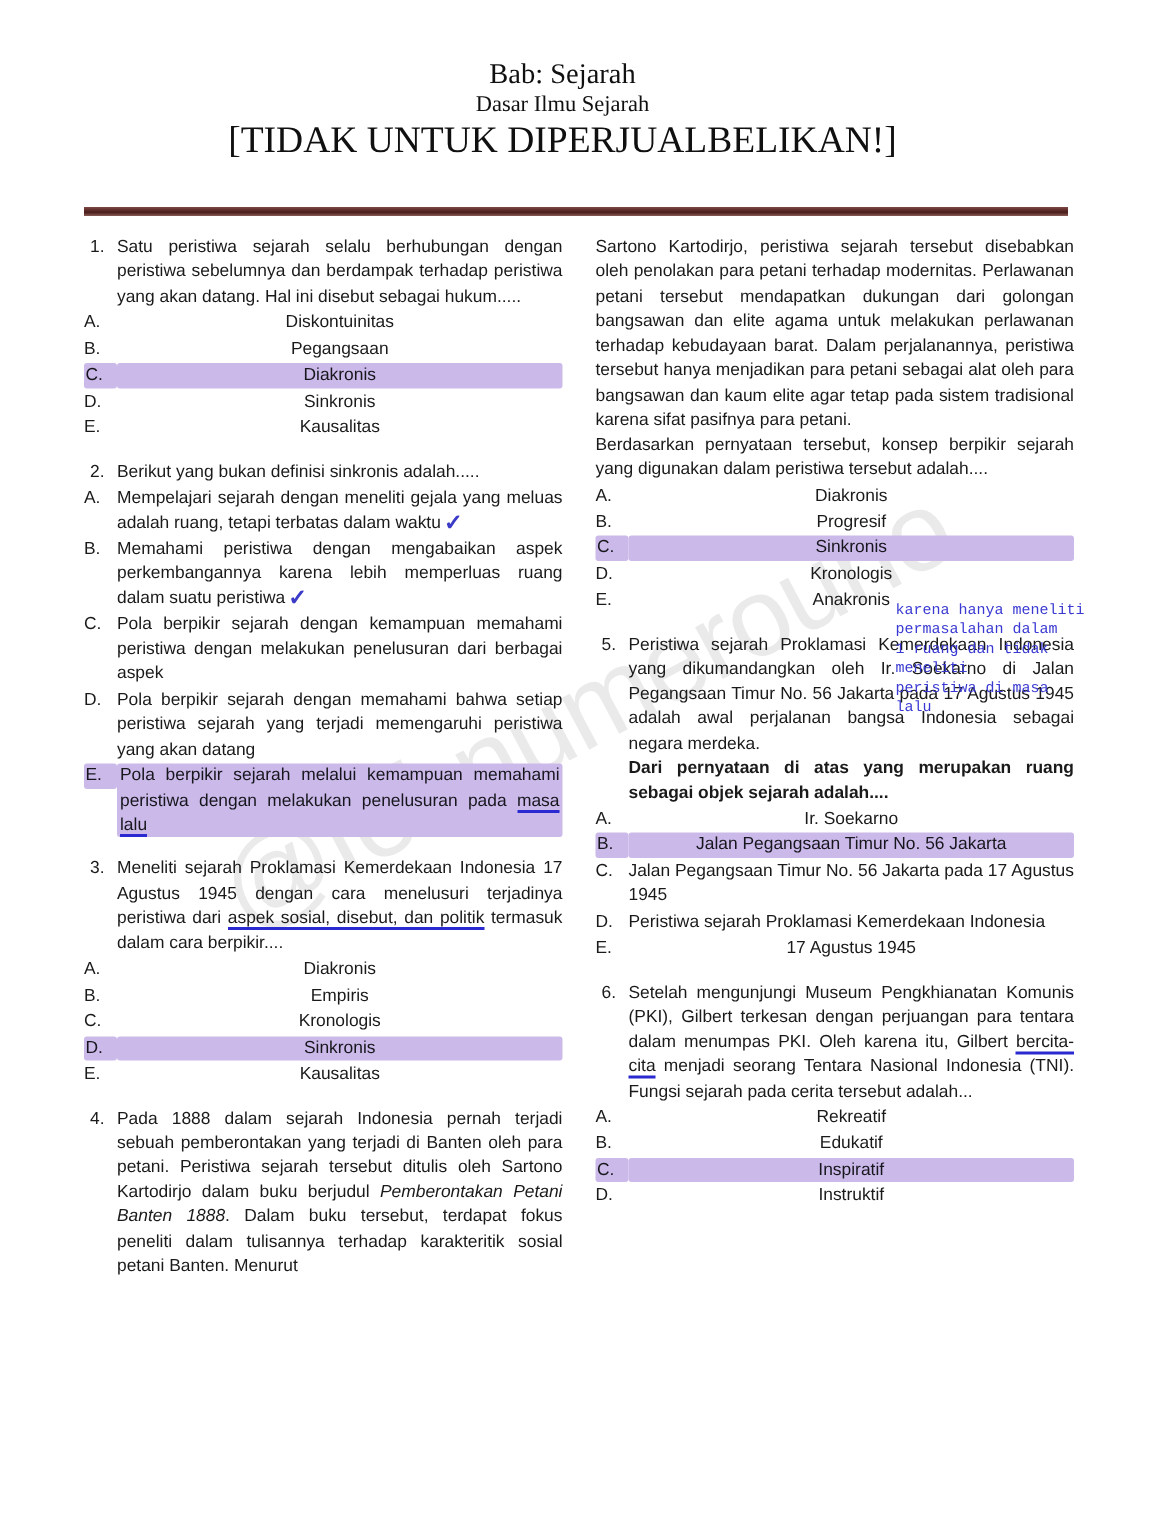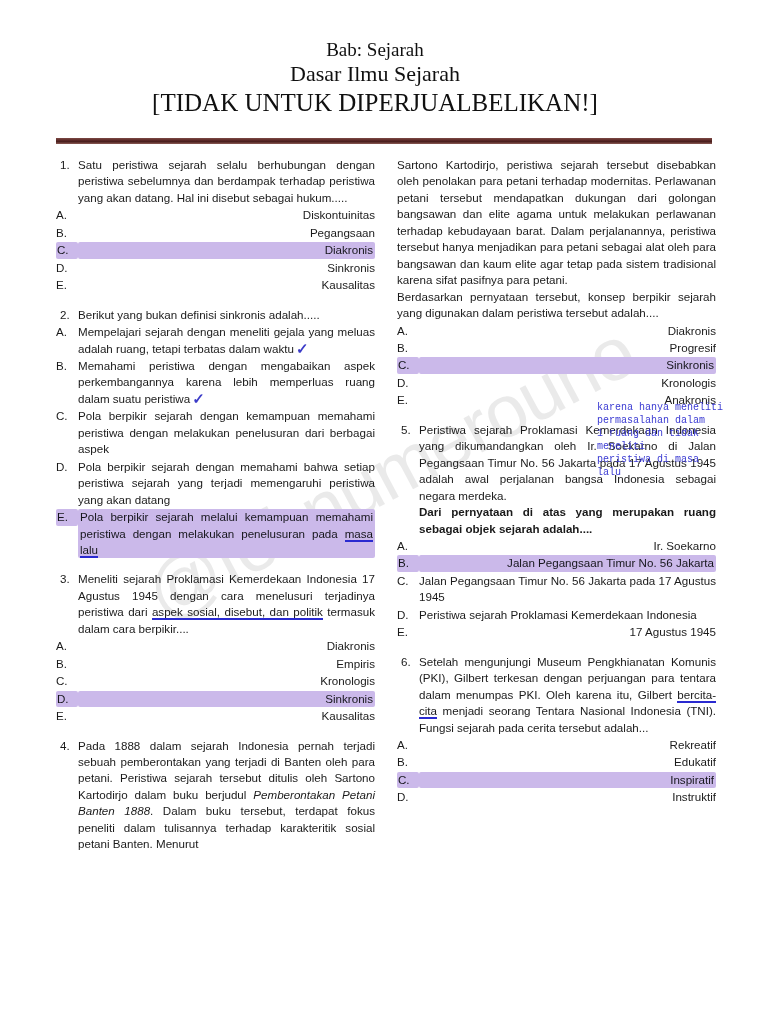--- a/index.html
+++ b/index.html
@@ -54,21 +54,21 @@
     text-align: center;
     font-family: "Liberation Serif", serif;
     z-index: 10;
   }
   .header .line {
     display: block;
     color: #101010;
     line-height: 1.22;
   }
   .header .l1 { font-size: 19px; }
-  .header .l2 { font-size: 22px; }
+  .header .l2 { font-size: 15px; }
   .header .l3 { font-size: 19px; }
   .header .l4 { font-size: 25px; }
 
   .rule {
     position: absolute;
     left: 56px;
     top: 138px;
     width: 656px;
     height: 6px;
     background: linear-gradient(to bottom,
@@ -121,21 +121,21 @@
   }
   .optlet {
     width: 22px;
     flex: 0 0 22px;
     box-sizing: border-box;
   }
   .opttext {
     flex: 1 1 auto;
     text-align: justify;
   }
-  .opttext.plain { text-align: right; }
+  .opttext.plain { text-align: center; }
 
   
   .opt.sel .optlet,
   .opt.sel .opttext {
     background: #cbb9ea;
     color: #16161c;
   }
   .opt.sel .optlet {
     border-radius: 2px;
     padding-left: 1px;

